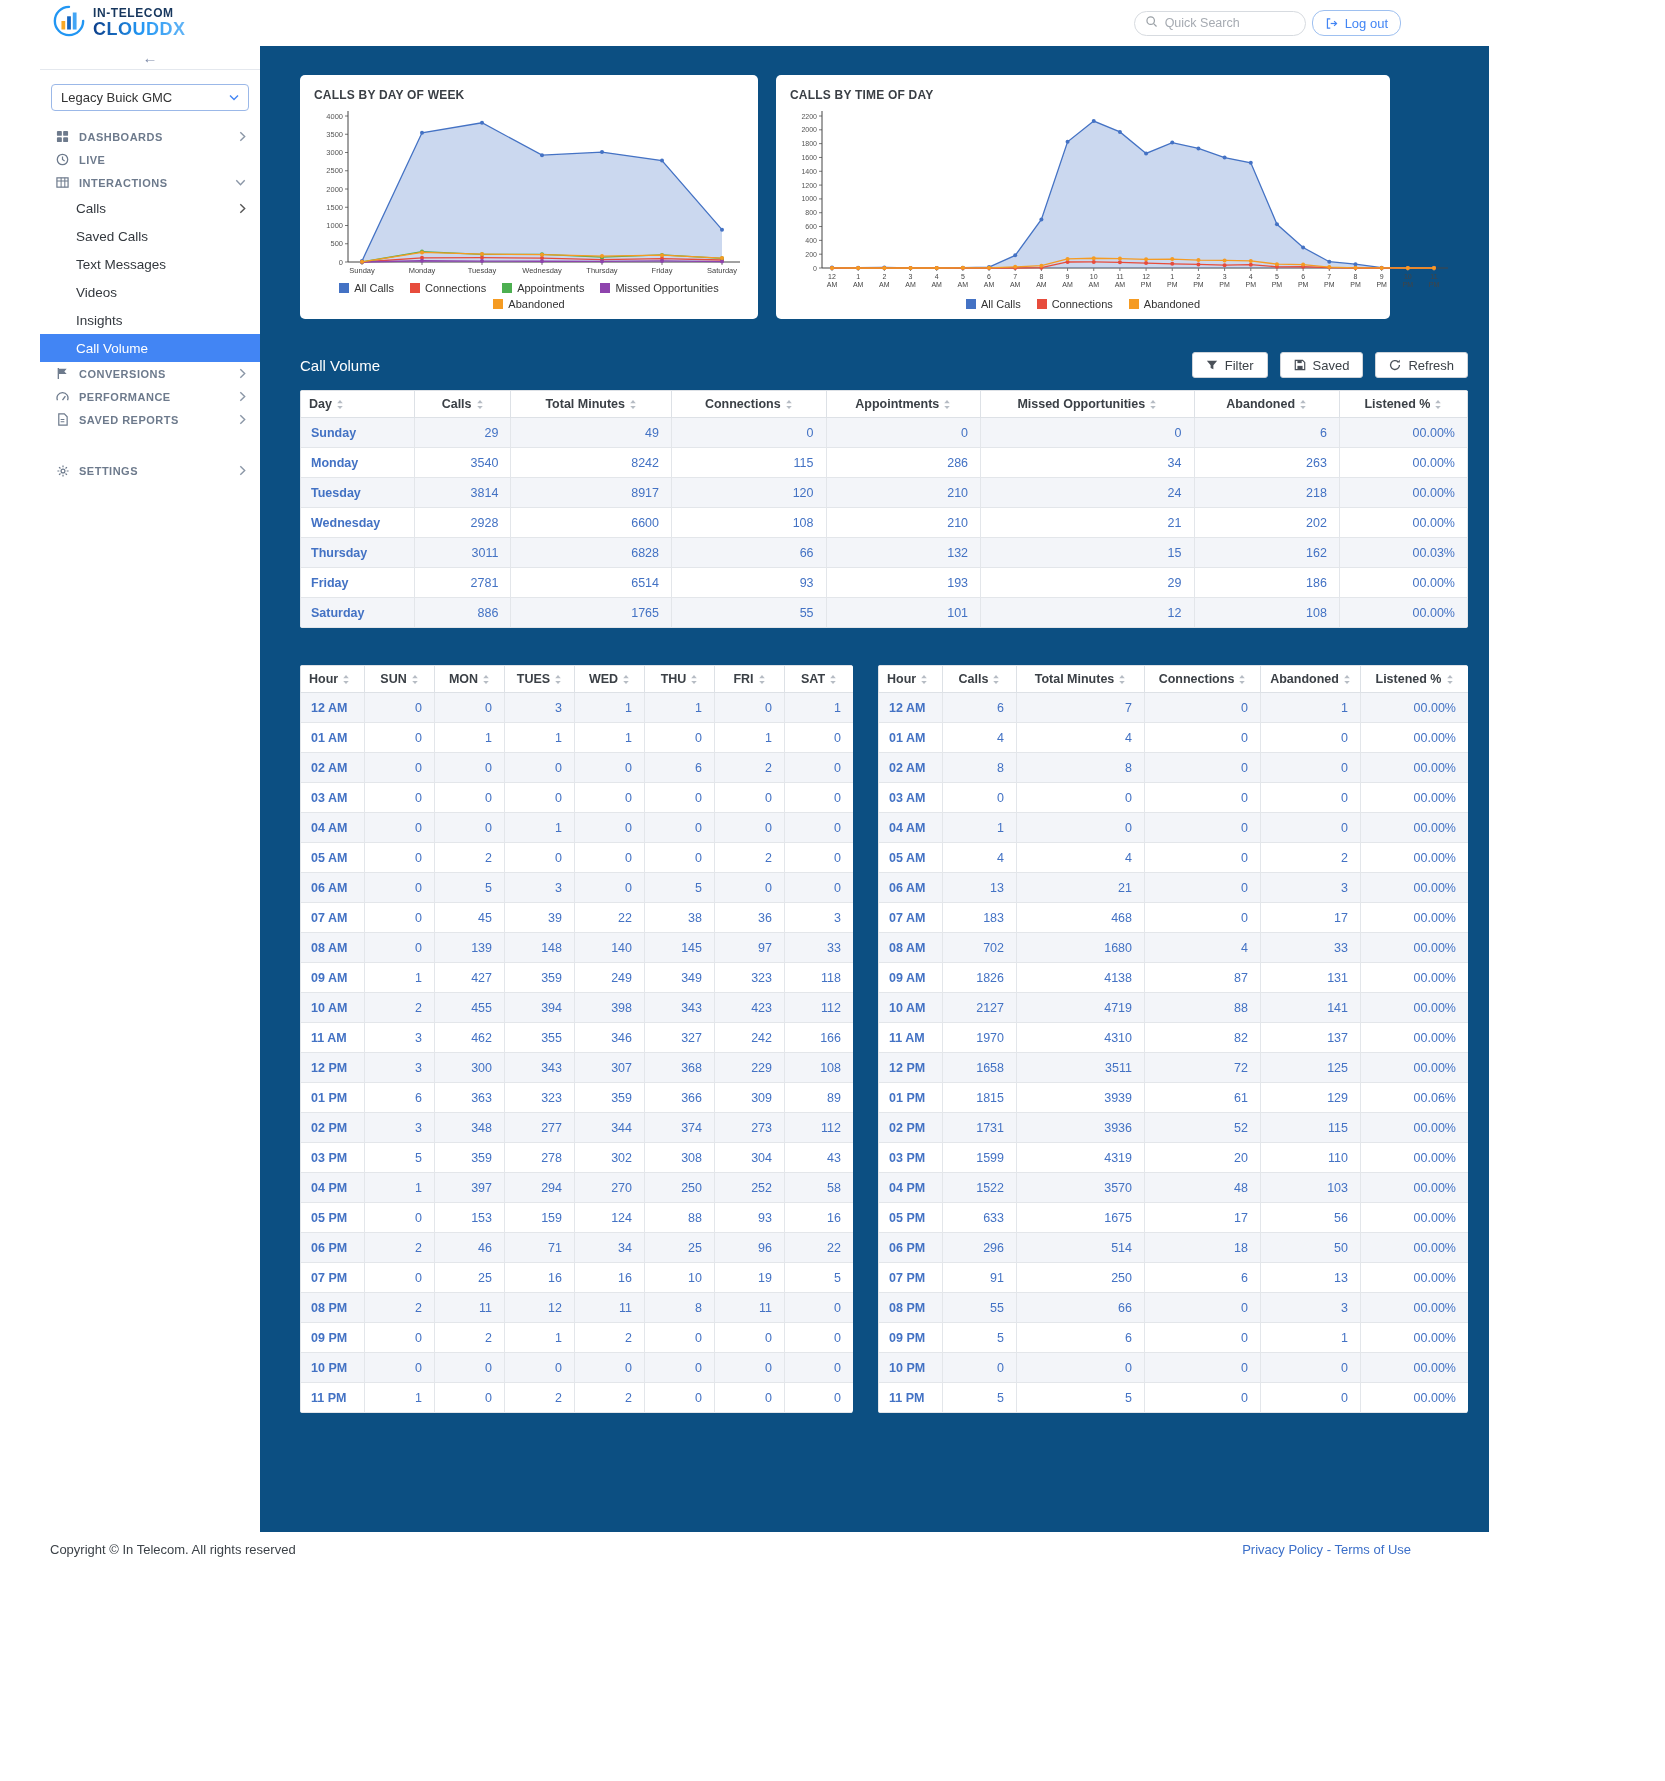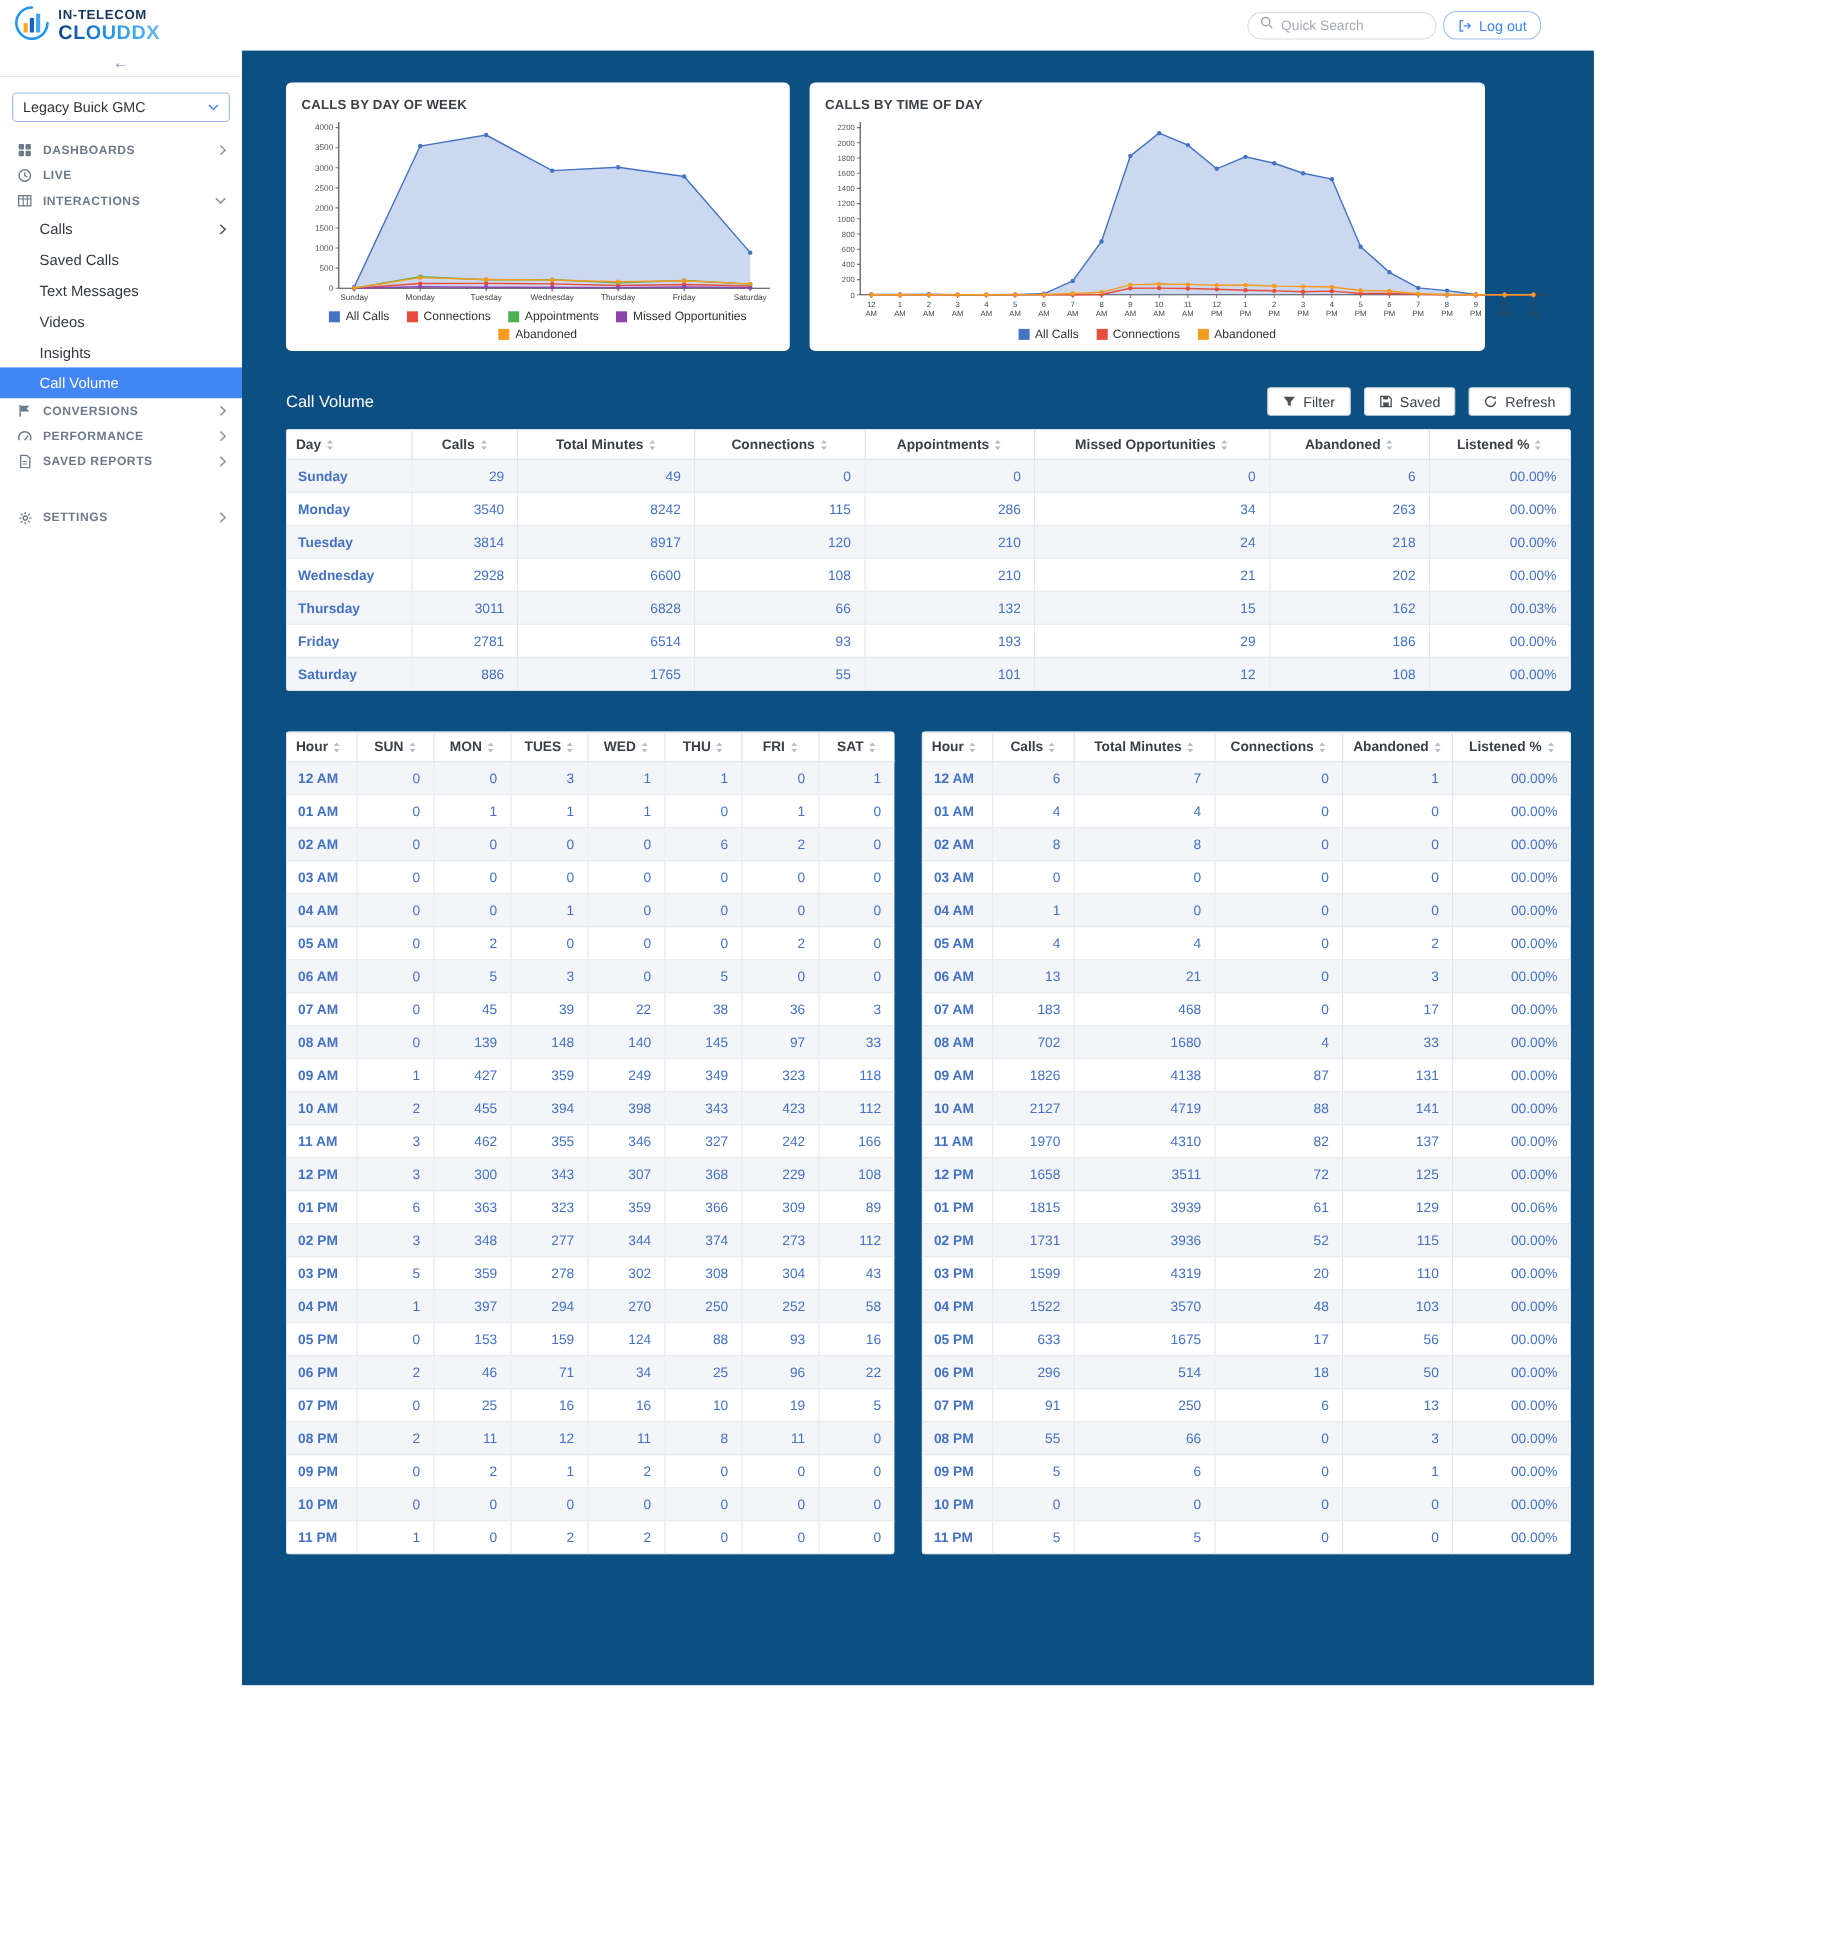--- a/index.html
+++ b/index.html
@@ -2,21 +2,21 @@
 <html><head>
 <meta charset="utf-8">
 <style>
   * { box-sizing: border-box; margin: 0; padding: 0; }
   html,body { background:#fff; }
   body {
     width: 1665px; min-height: 1781px;
     font-family: "Liberation Sans", sans-serif;
     color: #3c4248;
   }
-  .page { width: 1449px; }
+  .page { width: 1449px; padding-left: 40px; }
 
   
   .topbar {
     height: 46px; display: flex; align-items: center; justify-content: space-between;
     padding: 0 48px 0 12px; background: #fff;
   }
   .logo { display: flex; align-items: center; gap: 7px; }
   .logo-text { display: flex; flex-direction: column; line-height: 1.05; }
   .logo-line1 { font-size: 12px; font-weight: bold; color: #17375e; letter-spacing: .6px; }
   .logo-line2 { font-size: 18px; font-weight: bold; color: #1565c0; letter-spacing: .5px; }
@@ -1447,14 +1447,18 @@
                   <td>00.00%</td>
                 </tr>
               </tbody>
             </table>
         </div>
       </div>
 
     </main>
   </div>
 
+  <footer class="footer">
+    <span>Copyright © In Telecom. All rights reserved</span>
+    <a class="footer-links">Privacy Policy - Terms of Use</a>
+  </footer>
 
 </div>
 
 </body></html>

